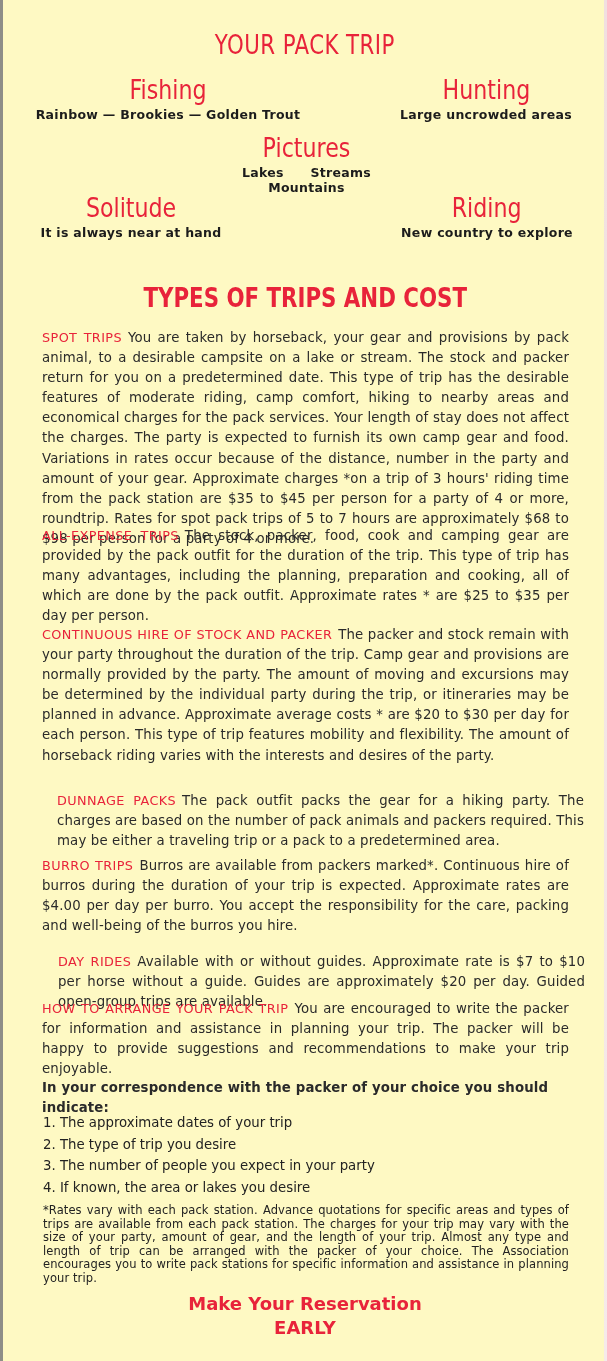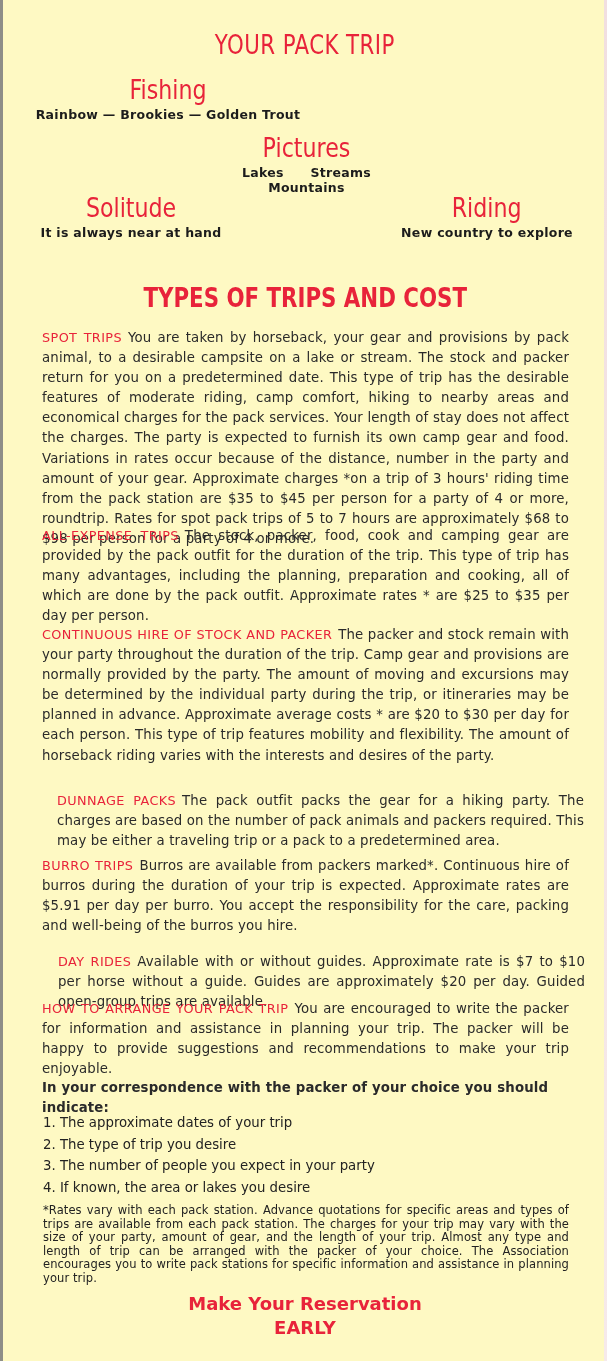--- a/index.html
+++ b/index.html
@@ -72,20 +72,24 @@
 
   <div class="title red">
     <span>YOUR PACK TRIP</span>
   </div>
 
   <div class="feature f-fishing">
     <span class="head red"><span>Fishing</span></span>
     <span class="sub">Rainbow — Brookies — Golden Trout</span>
   </div>
 
+  <div class="feature f-hunting">
+    <span class="head red"><span>Hunting</span></span>
+    <span class="sub">Large uncrowded areas</span>
+  </div>
 
   <div class="feature f-pictures">
     <span class="head red"><span>Pictures</span></span>
     <span class="sub pictures-sub">
       <span>Lakes</span>
       <span>Streams</span>
       <span>Mountains</span>
     </span>
   </div>
 
@@ -113,21 +117,21 @@
 
   <p class="body-text p-cont" style="margin:0">
     <span class="lbl">CONTINUOUS HIRE OF STOCK AND PACKER</span><span>The packer and stock remain with your party throughout the duration of the trip. Camp gear and provisions are normally provided by the party. The amount of moving and excursions may be determined by the individual party during the trip, or itineraries may be planned in advance. Approximate average costs * are $20 to $30 per day for each person. This type of trip features mobility and flexibility. The amount of horseback riding varies with the interests and desires of the party.</span>
   </p>
 
   <p class="body-text p-dun" style="margin:15px">
     <span class="lbl">DUNNAGE PACKS</span><span>The pack outfit packs the gear for a hiking party. The charges are based on the number of pack animals and packers required. This may be either a traveling trip or a pack to a predetermined area.</span>
   </p>
 
   <p class="body-text p-burro" style="margin:0">
-    <span class="lbl">BURRO TRIPS</span><span>Burros are available from packers marked*. Continuous hire of burros during the duration of your trip is expected. Approximate rates are $5.91 per day per burro. You accept the responsibility for the care, packing and well-being of the burros you hire.</span>
+    <span class="lbl">BURRO TRIPS</span><span>Burros are available from packers marked*. Continuous hire of burros during the duration of your trip is expected. Approximate rates are $4.00 per day per burro. You accept the responsibility for the care, packing and well-being of the burros you hire.</span>
   </p>
 
   <p class="body-text p-day" style="margin:16px">
     <span class="lbl">DAY RIDES</span><span>Available with or without guides. Approximate rate is $7 to $10 per horse without a guide. Guides are approximately $20 per day. Guided open-group trips are available.</span>
   </p>
 
   <p class="body-text p-how" style="margin:0">
     <span class="lbl">HOW TO ARRANGE YOUR PACK TRIP</span><span>You are encouraged to write the packer for information and assistance in planning your trip. The packer will be happy to provide suggestions and recommendations to make your trip enjoyable.</span>
   </p>
 

